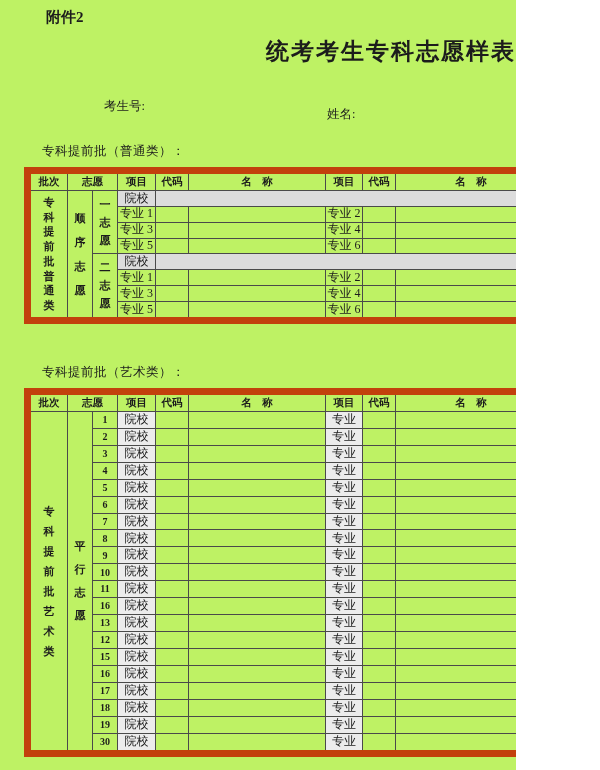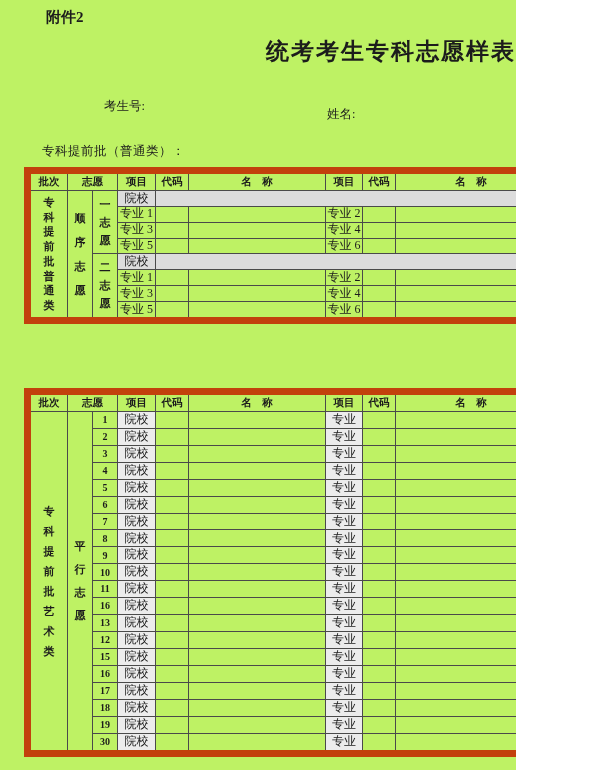--- a/index.html
+++ b/index.html
@@ -172,20 +172,21 @@
           <td class="item">专业 5</td>
           <td></td>
           <td></td>
           <td class="item">专业 6</td>
           <td></td>
           <td></td>
         </tr>
       </tbody>
   </table>
 
+  <div class="sec sec2">专科提前批（艺术类）：</div>
 
   <table id="t2">
     <colgroup>
       <col style="width:40px">
         <col style="width:25px">
         <col style="width:25px">
       <col style="width:38px">
         <col style="width:33px">
         <col style="width:137px">
       <col style="width:37px">

